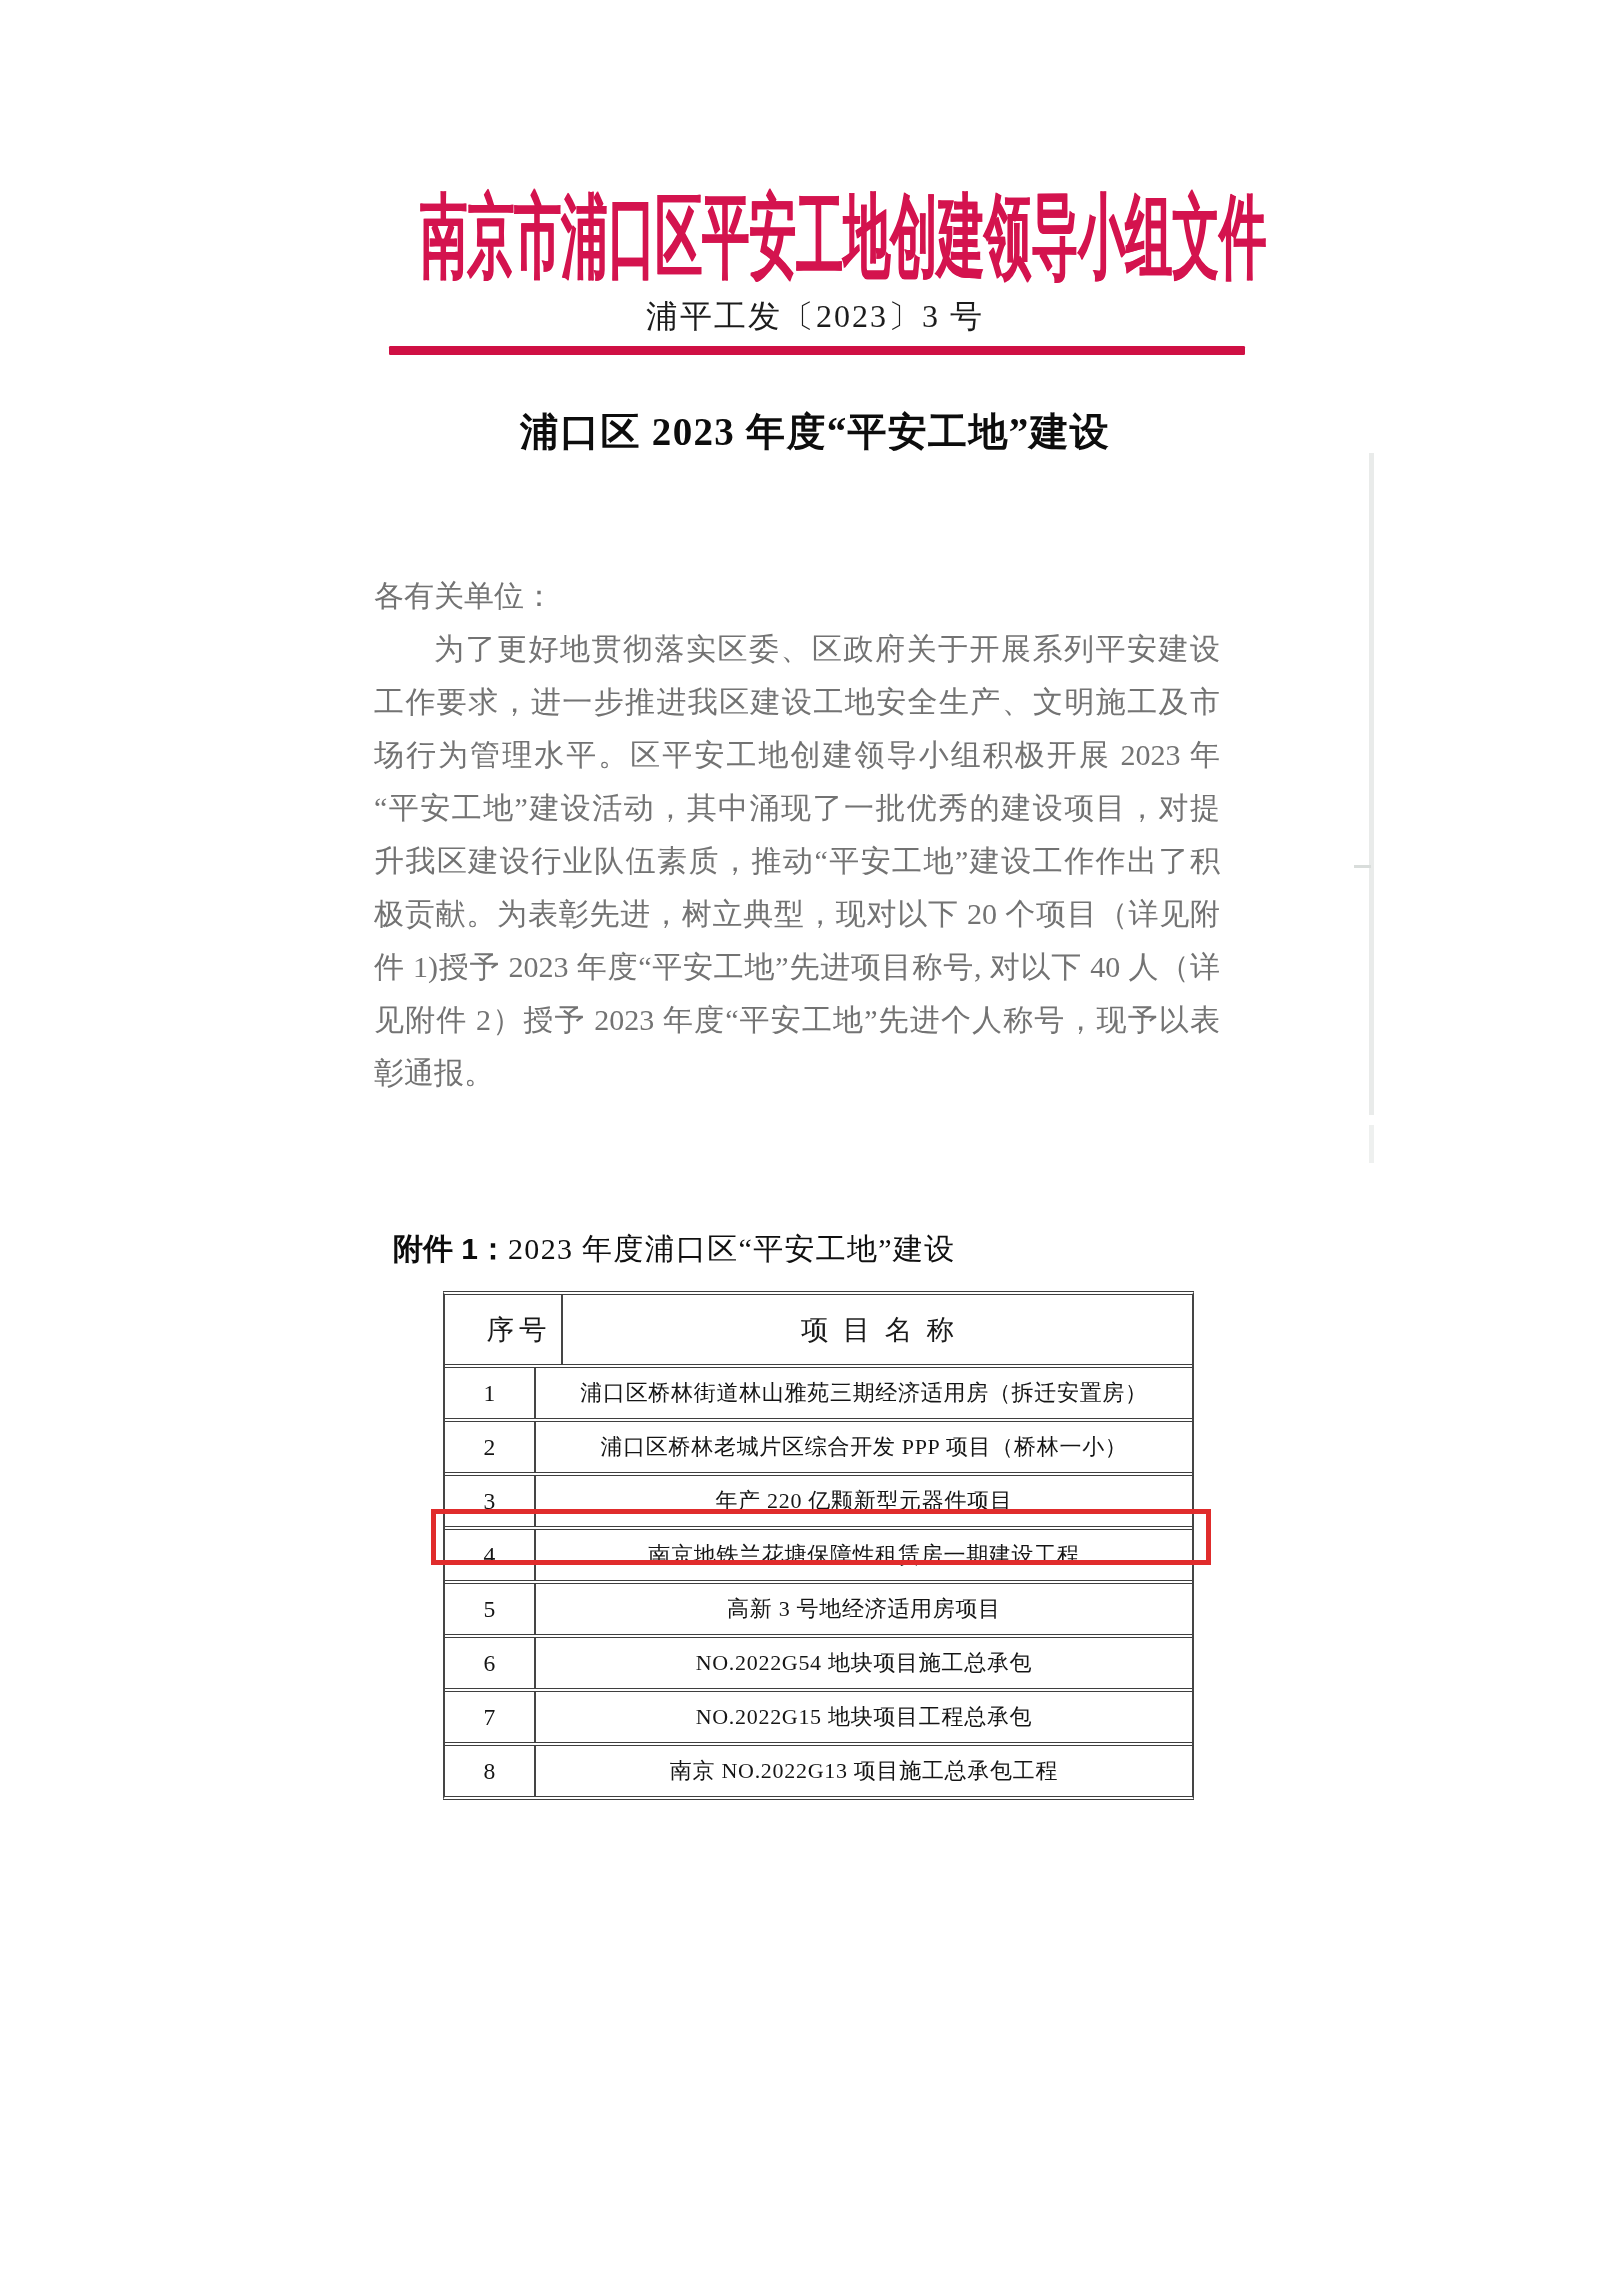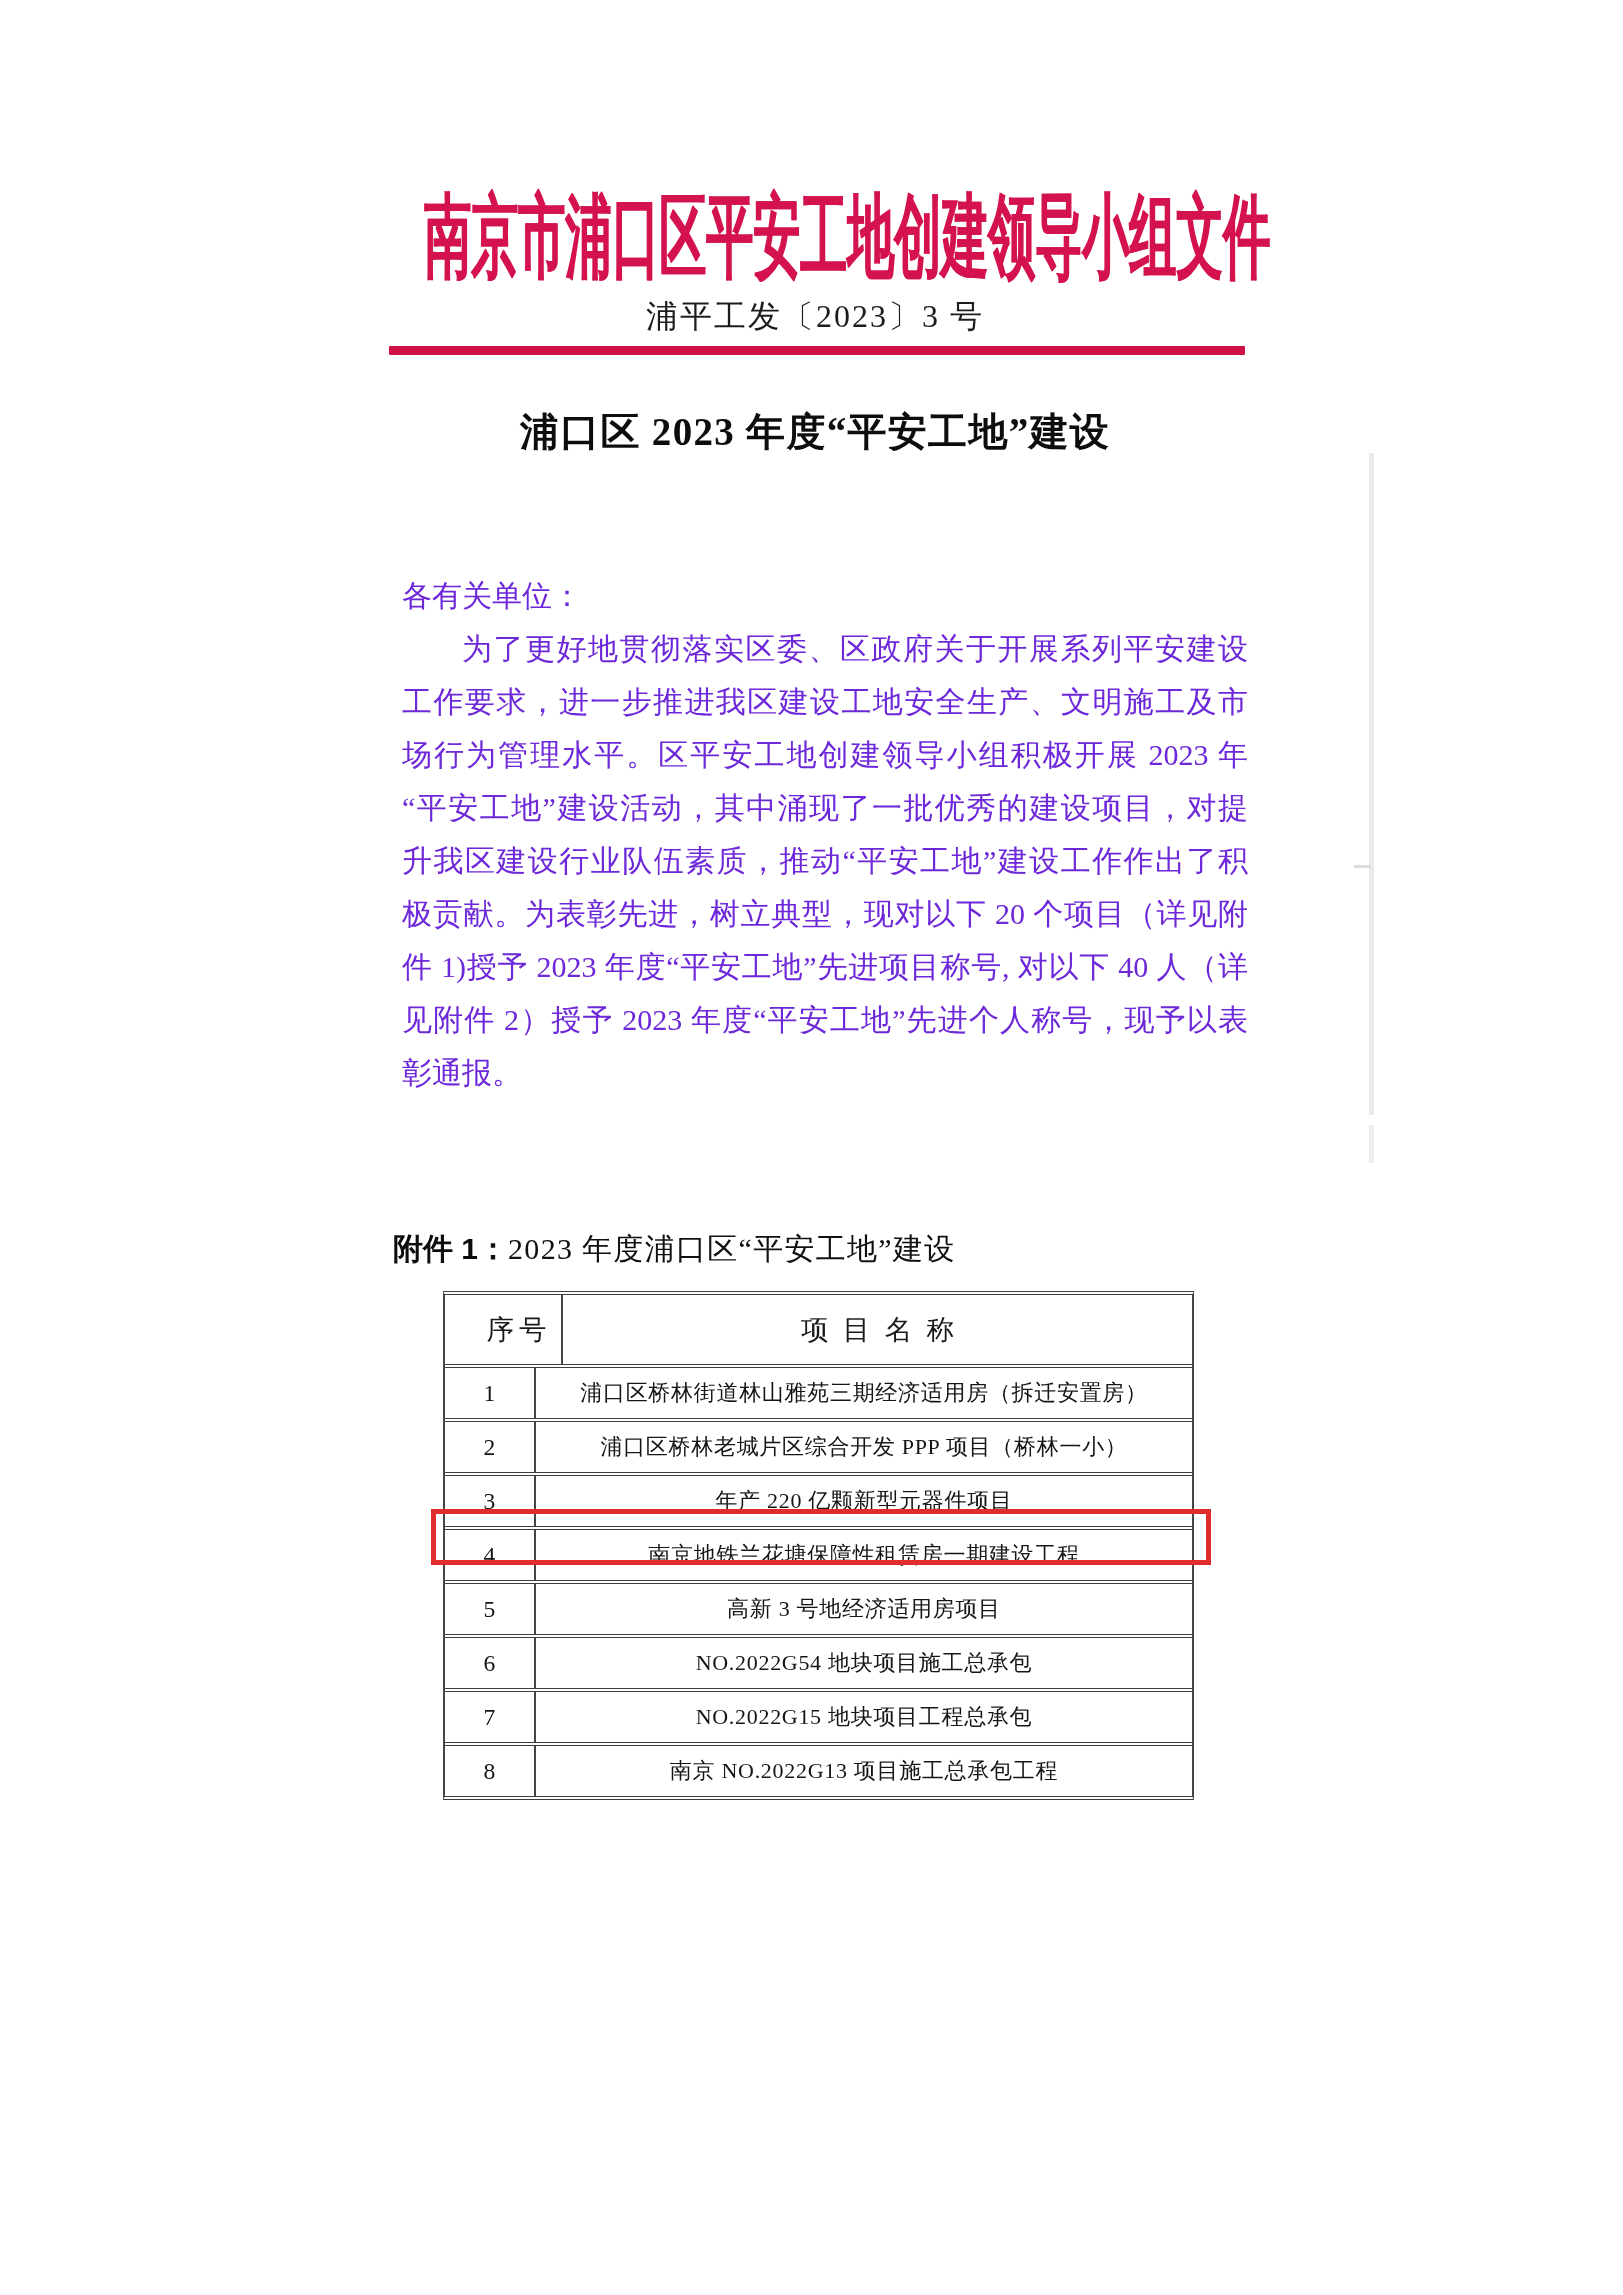--- a/index.html
+++ b/index.html
@@ -6,22 +6,22 @@
   .page{
     position:relative;
     width:1623px;height:2295px;
     background:#ffffff;
     font-family:"Liberation Serif","DejaVu Serif",serif;
     color:#111;
     overflow:hidden;
   }
   
   .org-title-wrap{
-    position:absolute;left:415px;top:175px;width:864px;height:124px;
-    display:flex;align-items:center;justify-content:center;font-family:Liberation Mono, monospace;
+    position:absolute;left:402px;top:175px;width:864px;height:124px;
+    display:flex;align-items:center;justify-content:flex-end;font-family:Liberation Mono, monospace;
   }
   .org-title{
     display:inline-block;
     font-size:47px;font-weight:700;white-space:nowrap;
     color:#d4134e;
     transform:scaleY(1.95);
     text-shadow:0.7px 0 0 #d4134e;
   }
   .doc-no{
     position:absolute;left:383px;top:298px;width:864px;height:37px;
@@ -33,22 +33,22 @@
     background:#cf1044;border-radius:1.3px;
   }
   
   .doc-title{
     position:absolute;left:383px;top:405px;width:864px;
     text-align:center;font-weight:700;color:#0d0d0d;
     font-size:39px;line-height:54px;letter-spacing:1.3px;
   }
   
   .body-block{
-    position:absolute;left:402px;top:569px;width:846px;
-    font-size:30px;color:#6d28d9;
+    position:absolute;left:374px;top:569px;width:846px;
+    font-size:30px;color:#737373;
   }
   .bline{
     height:53px;line-height:53px;
     text-align:justify;text-align-last:justify;
     word-break:keep-all;white-space:nowrap;
   }
   .bline.left{text-align:left;text-align-last:left;}
   .bline.indent{text-indent:60px;}
   
   .attach{

